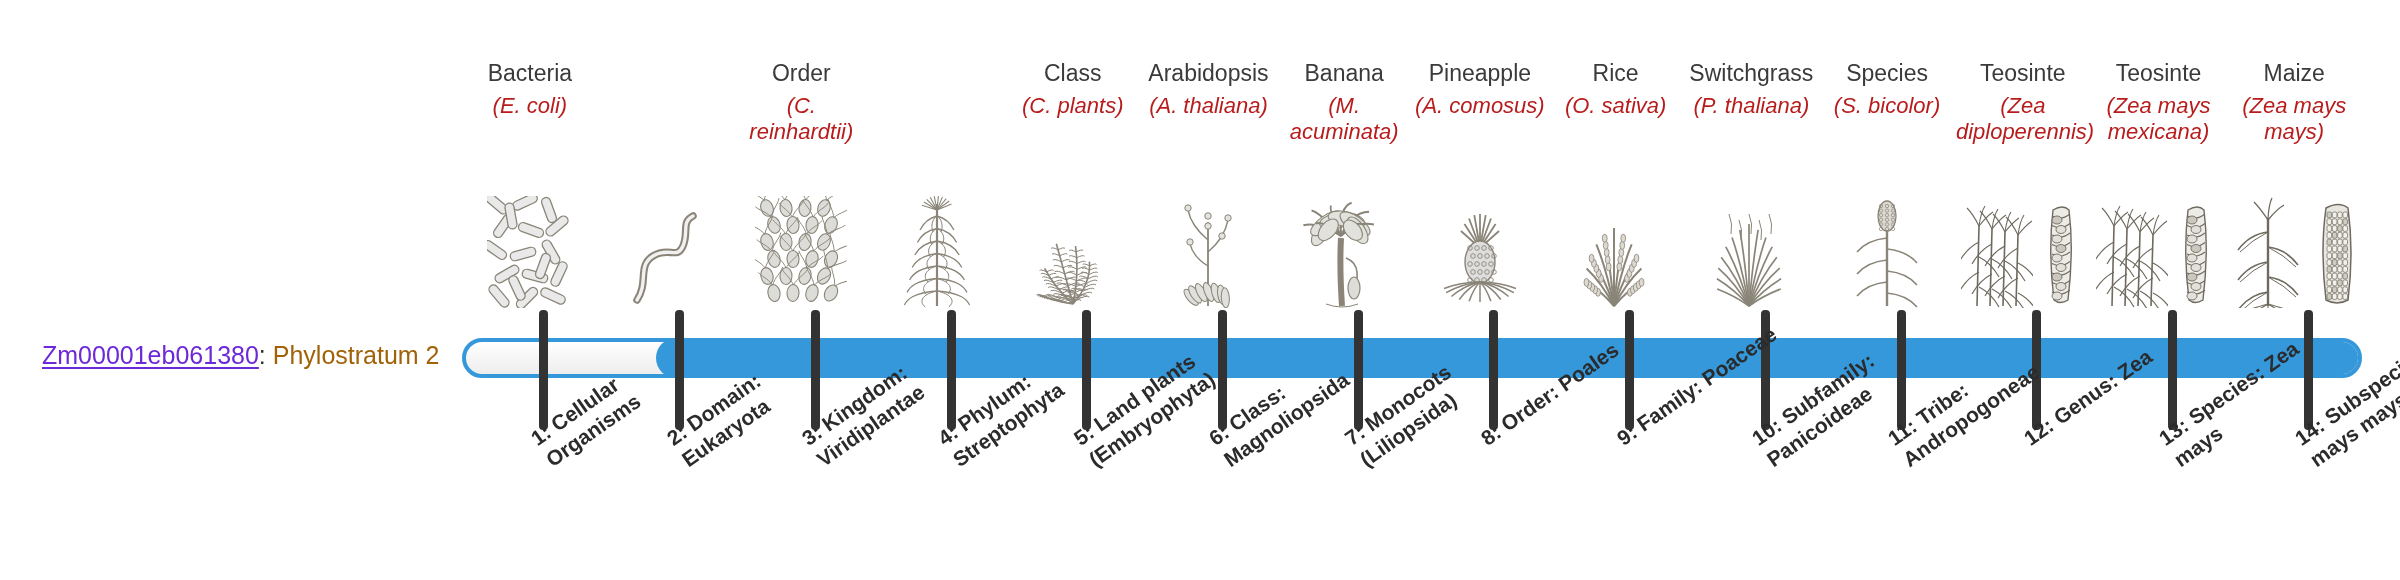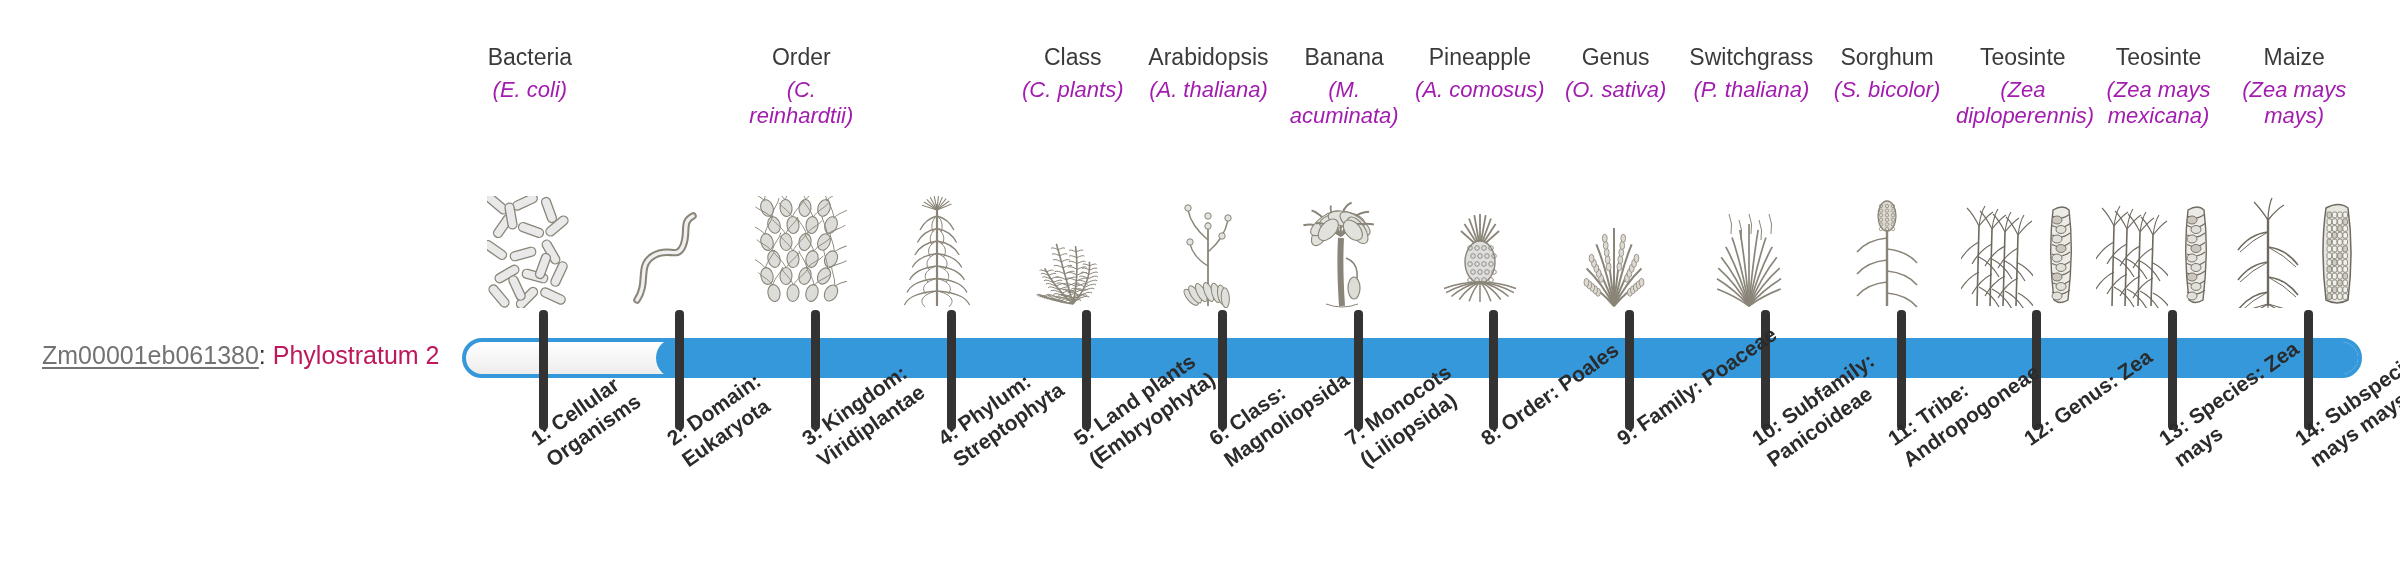--- a/index.html
+++ b/index.html
@@ -28,27 +28,27 @@
     left: 42px;
     top: 340px;
     width: 420px;
     text-align: left;
     font-size: 25px;
     line-height: 30px;
     white-space: nowrap;
     color: #2f2f2f;
   }
   #gene-label .gene-id {
-    color: #737373;
+    color: #6d28d9;
     text-decoration: underline;
     text-underline-offset: 3px;
     cursor: pointer;
   }
   #gene-label .gene-strat {
-    color: #be185d;
+    color: #a16207;
   }
 
   
   #species-strip {
     position: absolute;
     left: 462px;
     top: 44px;
     width: 1900px;
     height: 270px;
     display: flex;
@@ -71,30 +71,30 @@
     color: #3a3a3a;
     text-align: center;
     width: 100%;
     padding: 0 2px;
     box-sizing: border-box;
   }
   .species-latin {
     font-size: 22px;
     line-height: 26px;
     font-style: italic;
-    color: #a21caf;
+    color: #b91c1c;
     text-align: center;
     width: 100%;
     padding: 0 1px;
     box-sizing: border-box;
     margin-top: 6px;
   }
   .species-head {
     position: absolute;
-    top: 0;
+    top: 16px;
     left: 0;
     right: 0;
     height: 112px;
     display: flex;
     flex-direction: column;
     align-items: center;
   }
   .species-art {
     height: 98px;
     width: 100%;
@@ -633,21 +633,21 @@
             <path d="M42 86 Q 48.04739781500889 91.71914400675769 52.88531606701601 105.34466934910125" fill="none" stroke="#8a8578" stroke-width="1.5"></path>
             <path d="M42 86 Q 53.52864632339587 90.90286939001076 62.751563382112565 103.4400285766918" fill="none" stroke="#8a8578" stroke-width="1.5"></path>
             <path d="M42 86 Q 57.93059836048393 89.62759468917424 70.67507704887107 100.46438760807325" fill="none" stroke="#8a8578" stroke-width="1.5"></path>
             <path d="M42 86 Q 60.84114905574594 88.01270941850153 75.91406830034268 96.69632197650357" fill="none" stroke="#8a8578" stroke-width="1.5"></path>
             <path d="M42 86 Q 61.987816540381914 86.209396980215 77.97806977268745 92.48859295383501" fill="none" stroke="#8a8578" stroke-width="1.5"></path>
           </svg>
         </div>
       </div>
       <div class="species-col">
         <div class="species-head">
-          <div class="species-name">Genus</div>
+          <div class="species-name">Rice</div>
           <div class="species-latin">(O. sativa)</div>
         </div>
         <div class="species-art">
           <svg width="92" height="112" viewBox="0 0 92 112" xmlns="http://www.w3.org/2000/svg">
             <path d="M44 110 Q 30.897057721973525 94.57316444685563 14.986342098655662 85.11800717234779" fill="none" stroke="#8a8578" stroke-width="2"></path>
             <ellipse cx="28.04248815426061" cy="96.31490394479128" rx="2.4" ry="4" fill="#dedad2" stroke="#8a8578" stroke-width="0.8"></ellipse>
             <ellipse cx="25.14112236412618" cy="93.82670466202606" rx="2.4" ry="4" fill="#dedad2" stroke="#8a8578" stroke-width="0.8"></ellipse>
             <ellipse cx="22.239756573991748" cy="91.33850537926084" rx="2.4" ry="4" fill="#dedad2" stroke="#8a8578" stroke-width="0.8"></ellipse>
             <ellipse cx="19.33839078385731" cy="88.85030609649561" rx="2.4" ry="4" fill="#dedad2" stroke="#8a8578" stroke-width="0.8"></ellipse>
             <ellipse cx="16.437024993722876" cy="86.36210681373039" rx="2.4" ry="4" fill="#dedad2" stroke="#8a8578" stroke-width="0.8"></ellipse>
@@ -714,21 +714,21 @@
             <path d="M26 18 q 4 10 2 20" fill="none" stroke="#8a8578" stroke-width="1"></path>
             <path d="M36 24 q 4 10 2 20" fill="none" stroke="#8a8578" stroke-width="1"></path>
             <path d="M46 18 q 4 10 2 20" fill="none" stroke="#8a8578" stroke-width="1"></path>
             <path d="M56 24 q 4 10 2 20" fill="none" stroke="#8a8578" stroke-width="1"></path>
             <path d="M66 18 q 4 10 2 20" fill="none" stroke="#8a8578" stroke-width="1"></path>
           </svg>
         </div>
       </div>
       <div class="species-col">
         <div class="species-head">
-          <div class="species-name">Sorghum</div>
+          <div class="species-name">Species</div>
           <div class="species-latin">(S. bicolor)</div>
         </div>
         <div class="species-art">
           <svg width="88" height="112" viewBox="0 0 88 112" xmlns="http://www.w3.org/2000/svg">
             <path d="M44 110 L44 30" stroke="#8a8578" stroke-width="2.4" fill="none"></path>
             <ellipse cx="44" cy="20" rx="9" ry="15" fill="#ddd9d1" stroke="#8a8578" stroke-width="1.3"></ellipse>
             <circle cx="38" cy="10" r="1.7" fill="none" stroke="#8a8578" stroke-width="0.7"></circle>
             <circle cx="44" cy="10" r="1.7" fill="none" stroke="#8a8578" stroke-width="0.7"></circle>
             <circle cx="50" cy="10" r="1.7" fill="none" stroke="#8a8578" stroke-width="0.7"></circle>
             <circle cx="38" cy="14.6" r="1.7" fill="none" stroke="#8a8578" stroke-width="0.7"></circle>

